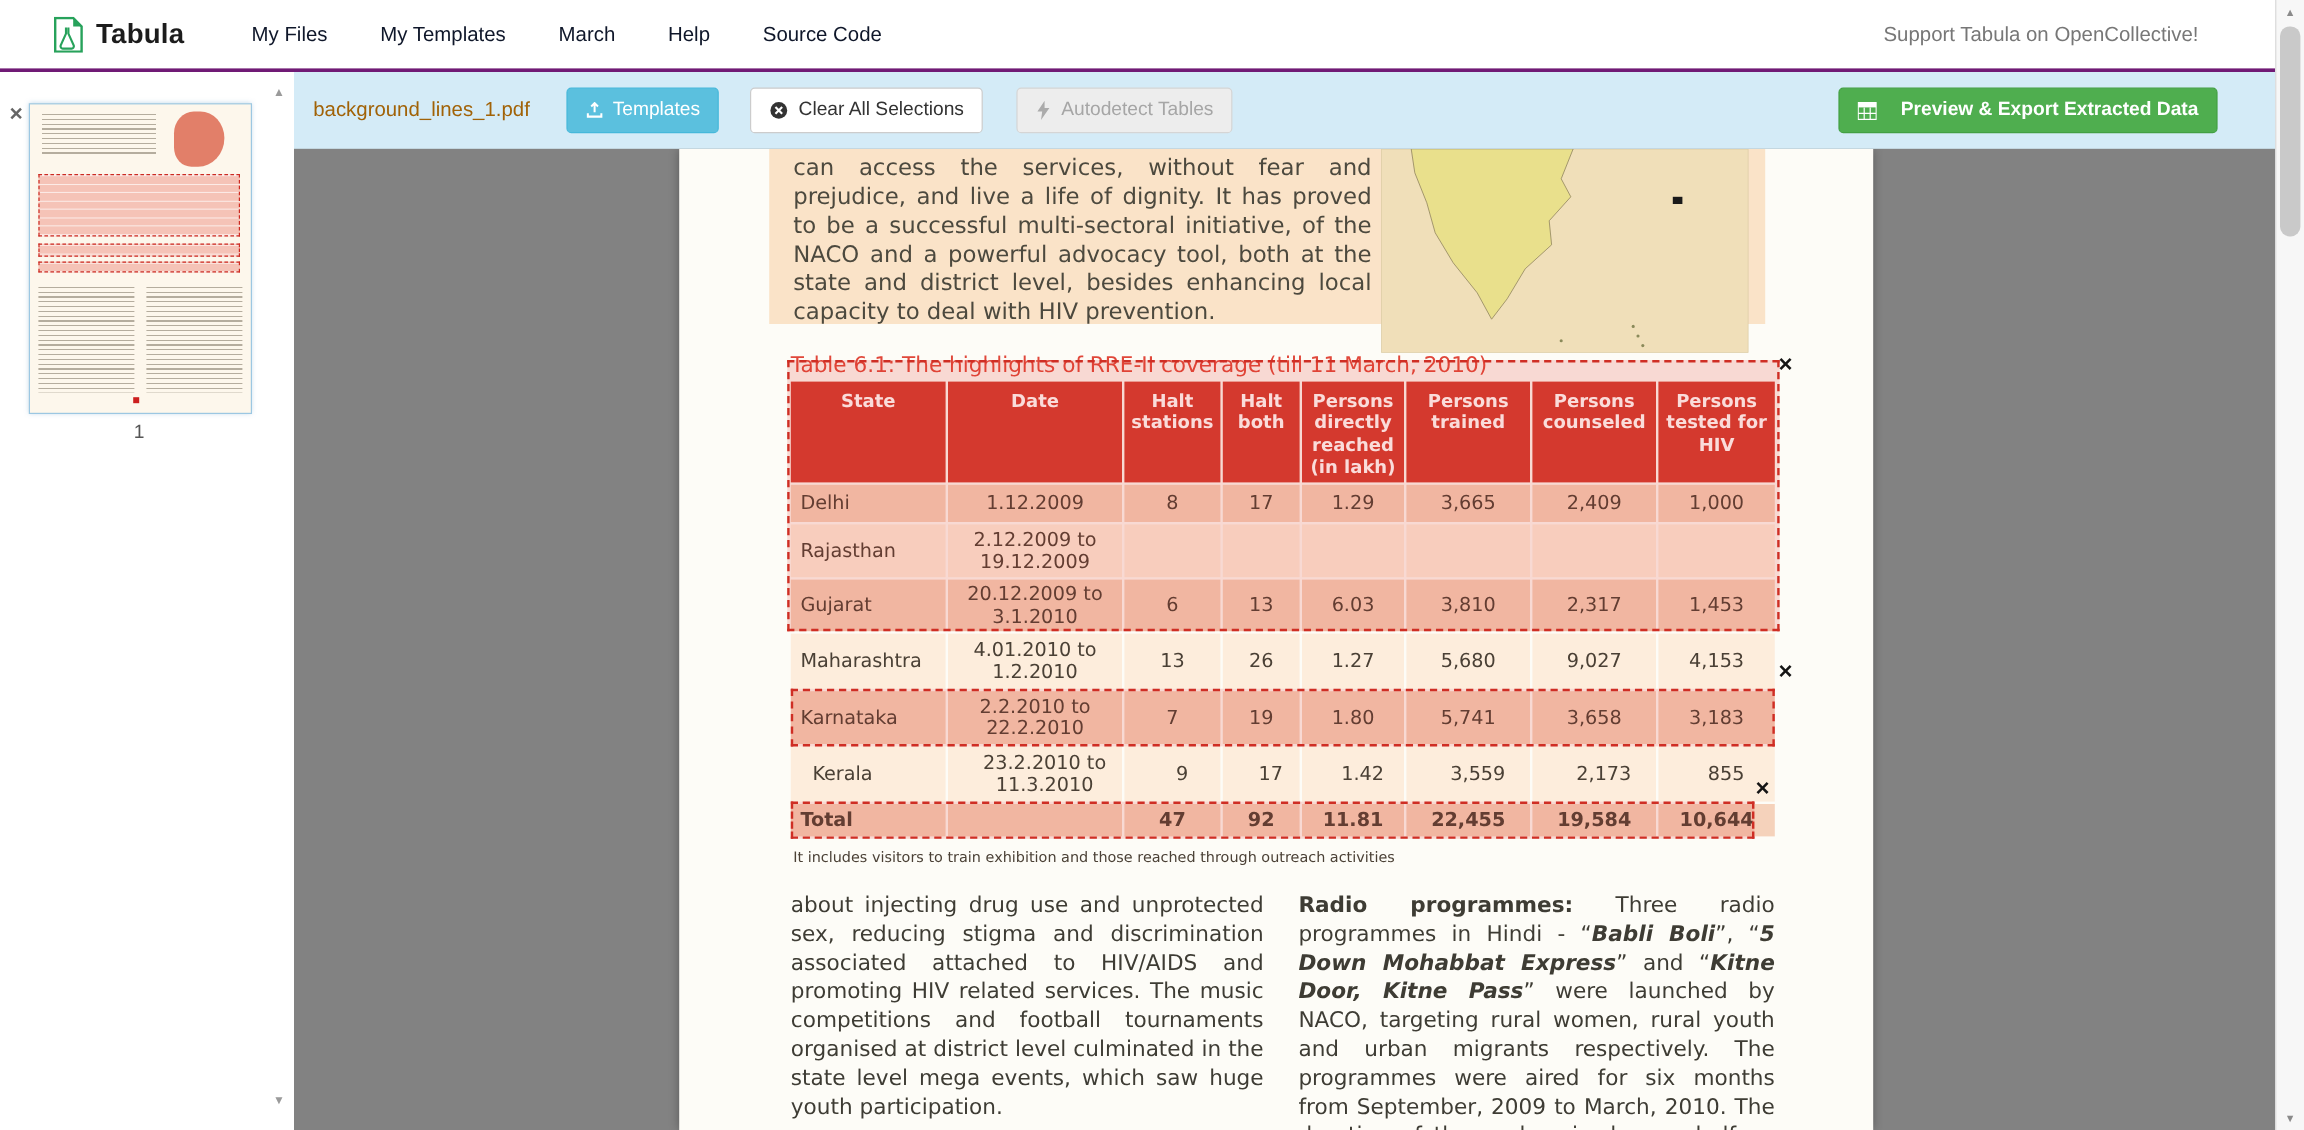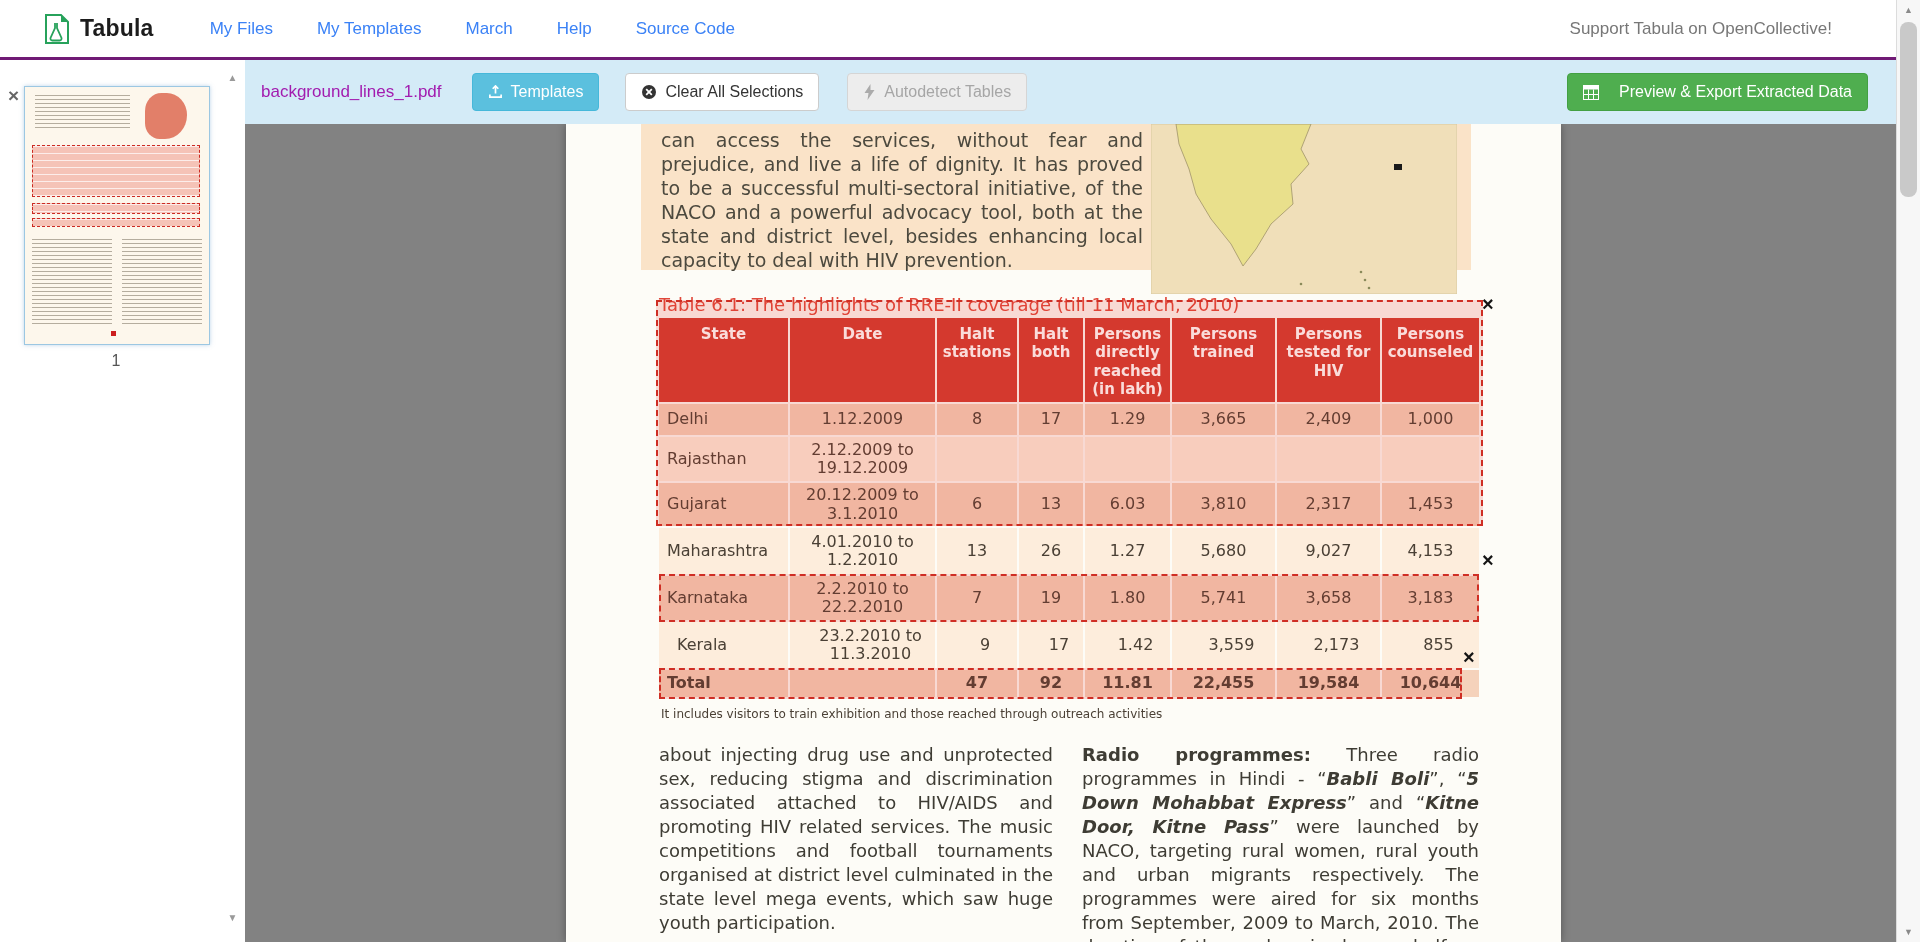--- a/index.html
+++ b/index.html
@@ -5,21 +5,21 @@
   html,body{margin:0;padding:0;width:1920px;height:942px;overflow:hidden;
     font-family:"Liberation Sans", sans-serif;background:#828282;}
   .app{position:relative;width:1920px;height:942px;}
 
   
   .navbar{position:absolute;left:0;top:0;width:1896px;height:60px;background:#ffffff;
     border-bottom:3px solid #701a75;display:flex;align-items:center;padding-left:44px;box-sizing:border-box;z-index:30;}
   .brand{display:flex;align-items:center;gap:10px;cursor:pointer;}
   .brand-name{font-size:23px;font-weight:700;color:#1c1c1c;letter-spacing:.2px;}
   .main-nav{display:flex;align-items:center;margin-left:56px;gap:44px;}
-  .main-nav a{font-size:17px;color:#3b82f6;text-decoration:none;cursor:pointer;}
+  .main-nav a{font-size:17px;color:#0f172a;text-decoration:none;cursor:pointer;}
   .navbar-right{margin-left:auto;padding-right:64px;font-size:17px;color:#777;cursor:pointer;}
 
   
   .sidebar{position:absolute;left:0;top:60px;width:245px;height:882px;background:#ffffff;z-index:20;}
   .thumb-close{position:absolute;left:8px;top:26px;font-size:19px;font-weight:700;color:#666;cursor:pointer;line-height:1;}
   .thumb{position:absolute;left:24px;top:26px;width:184px;height:257px;background:#fdf7ec;
     border:1px solid #9cc7e2;box-shadow:0 0 4px rgba(120,170,210,.5);cursor:pointer;}
   .txtlines{background:repeating-linear-gradient(to bottom,#b5ad9e 0 1px,transparent 1px 4px);}
   .mini-lines-top{position:absolute;left:10px;top:8px;width:95px;height:34px;}
   .mini-map{position:absolute;left:120px;top:6px;width:42px;height:46px;background:#dd6a52;
@@ -32,27 +32,27 @@
   .mini-col{position:absolute;top:152px;width:80px;height:88px;}
   .mini-col-l{left:7px;} .mini-col-r{left:97px;}
   .mini-dot{position:absolute;left:86px;top:244px;width:5px;height:5px;background:#cc1f1f;}
   .thumb-label{position:absolute;left:24px;top:292px;width:184px;text-align:center;font-size:16px;color:#555;}
   .side-scroll{position:absolute;left:224px;width:17px;text-align:center;font-size:10px;color:#9a9a9a;cursor:pointer;}
   .side-scroll.up{top:12px;} .side-scroll.down{top:852px;}
 
   
   .toolbar{position:absolute;left:245px;top:60px;width:1651px;height:64px;background:#d4ebf7;
     display:flex;align-items:center;box-sizing:border-box;z-index:25;}
-  .filename{margin-left:16px;font-size:17px;color:#a21caf;}
+  .filename{margin-left:16px;font-size:17px;color:#a16207;}
   .btn{display:inline-flex;align-items:center;gap:8px;height:38px;padding:0 15px;border-radius:4px;
     font-size:16px;font-family:inherit;cursor:pointer;border:1px solid transparent;white-space:nowrap;}
   .btn-templates{margin-left:30px;background:#5bc0de;border-color:#46b8da;color:#fff;}
   .btn-clear{margin-left:26px;background:#fff;border-color:#ccc;color:#333;}
   .btn-autodetect{margin-left:28px;background:#ededed;border-color:#d5d5d5;color:#a6a6a6;cursor:default;}
-  .btn-export{margin-left:auto;margin-right:28px;background:#4fae4f;border-color:#43a043;color:#fff;font-weight:400;gap:20px;}
+  .btn-export{margin-left:auto;margin-right:48px;background:#4fae4f;border-color:#43a043;color:#fff;font-weight:700;gap:20px;}
 
   
   .viewer{position:absolute;left:245px;top:124px;width:1651px;height:818px;background:#828282;overflow:hidden;}
   .page{position:absolute;left:321px;top:0;width:995px;height:818px;background:#fdfcf7;
     box-shadow:0 0 8px rgba(0,0,0,.35);overflow:hidden;font-family:"DejaVu Sans", sans-serif;}
   .peach-block{position:absolute;left:75px;top:0;width:830px;height:146px;background:#fae3c8;}
   .intro{position:absolute;left:20px;top:4px;width:482px;margin:0;font-size:19px;line-height:24px;
     text-align:justify;color:#4c493e;}
   .map-box{position:absolute;left:585px;top:0;width:306px;height:170px;}
   .pdf-table-title{position:absolute;left:93px;top:170px;font-size:18px;color:#e0473a;}
@@ -184,22 +184,22 @@
 
       <div class="pdf-table-title">Table 6.1: The highlights of RRE-II coverage (till 11 March, 2010)</div>
 
       <div class="pdf-table">
           <div class="cell hcell">State</div>
           <div class="cell hcell">Date</div>
           <div class="cell hcell">Halt stations</div>
           <div class="cell hcell">Halt both</div>
           <div class="cell hcell">Persons directly reached (in lakh)</div>
           <div class="cell hcell">Persons trained</div>
+          <div class="cell hcell">Persons counseled</div>
           <div class="cell hcell">Persons tested for HIV</div>
-          <div class="cell hcell">Persons counseled</div>
           <div class="cell dcell r0 bg-a state">Delhi</div>
           <div class="cell dcell r0 bg-a">1.12.2009</div>
           <div class="cell dcell r0 bg-a">8</div>
           <div class="cell dcell r0 bg-a">17</div>
           <div class="cell dcell r0 bg-a">1.29</div>
           <div class="cell dcell r0 bg-a">3,665</div>
           <div class="cell dcell r0 bg-a">2,409</div>
           <div class="cell dcell r0 bg-a">1,000</div>
           <div class="cell dcell r1 bg-b state">Rajasthan</div>
           <div class="cell dcell r1 bg-b">2.12.2009 to 19.12.2009</div>

